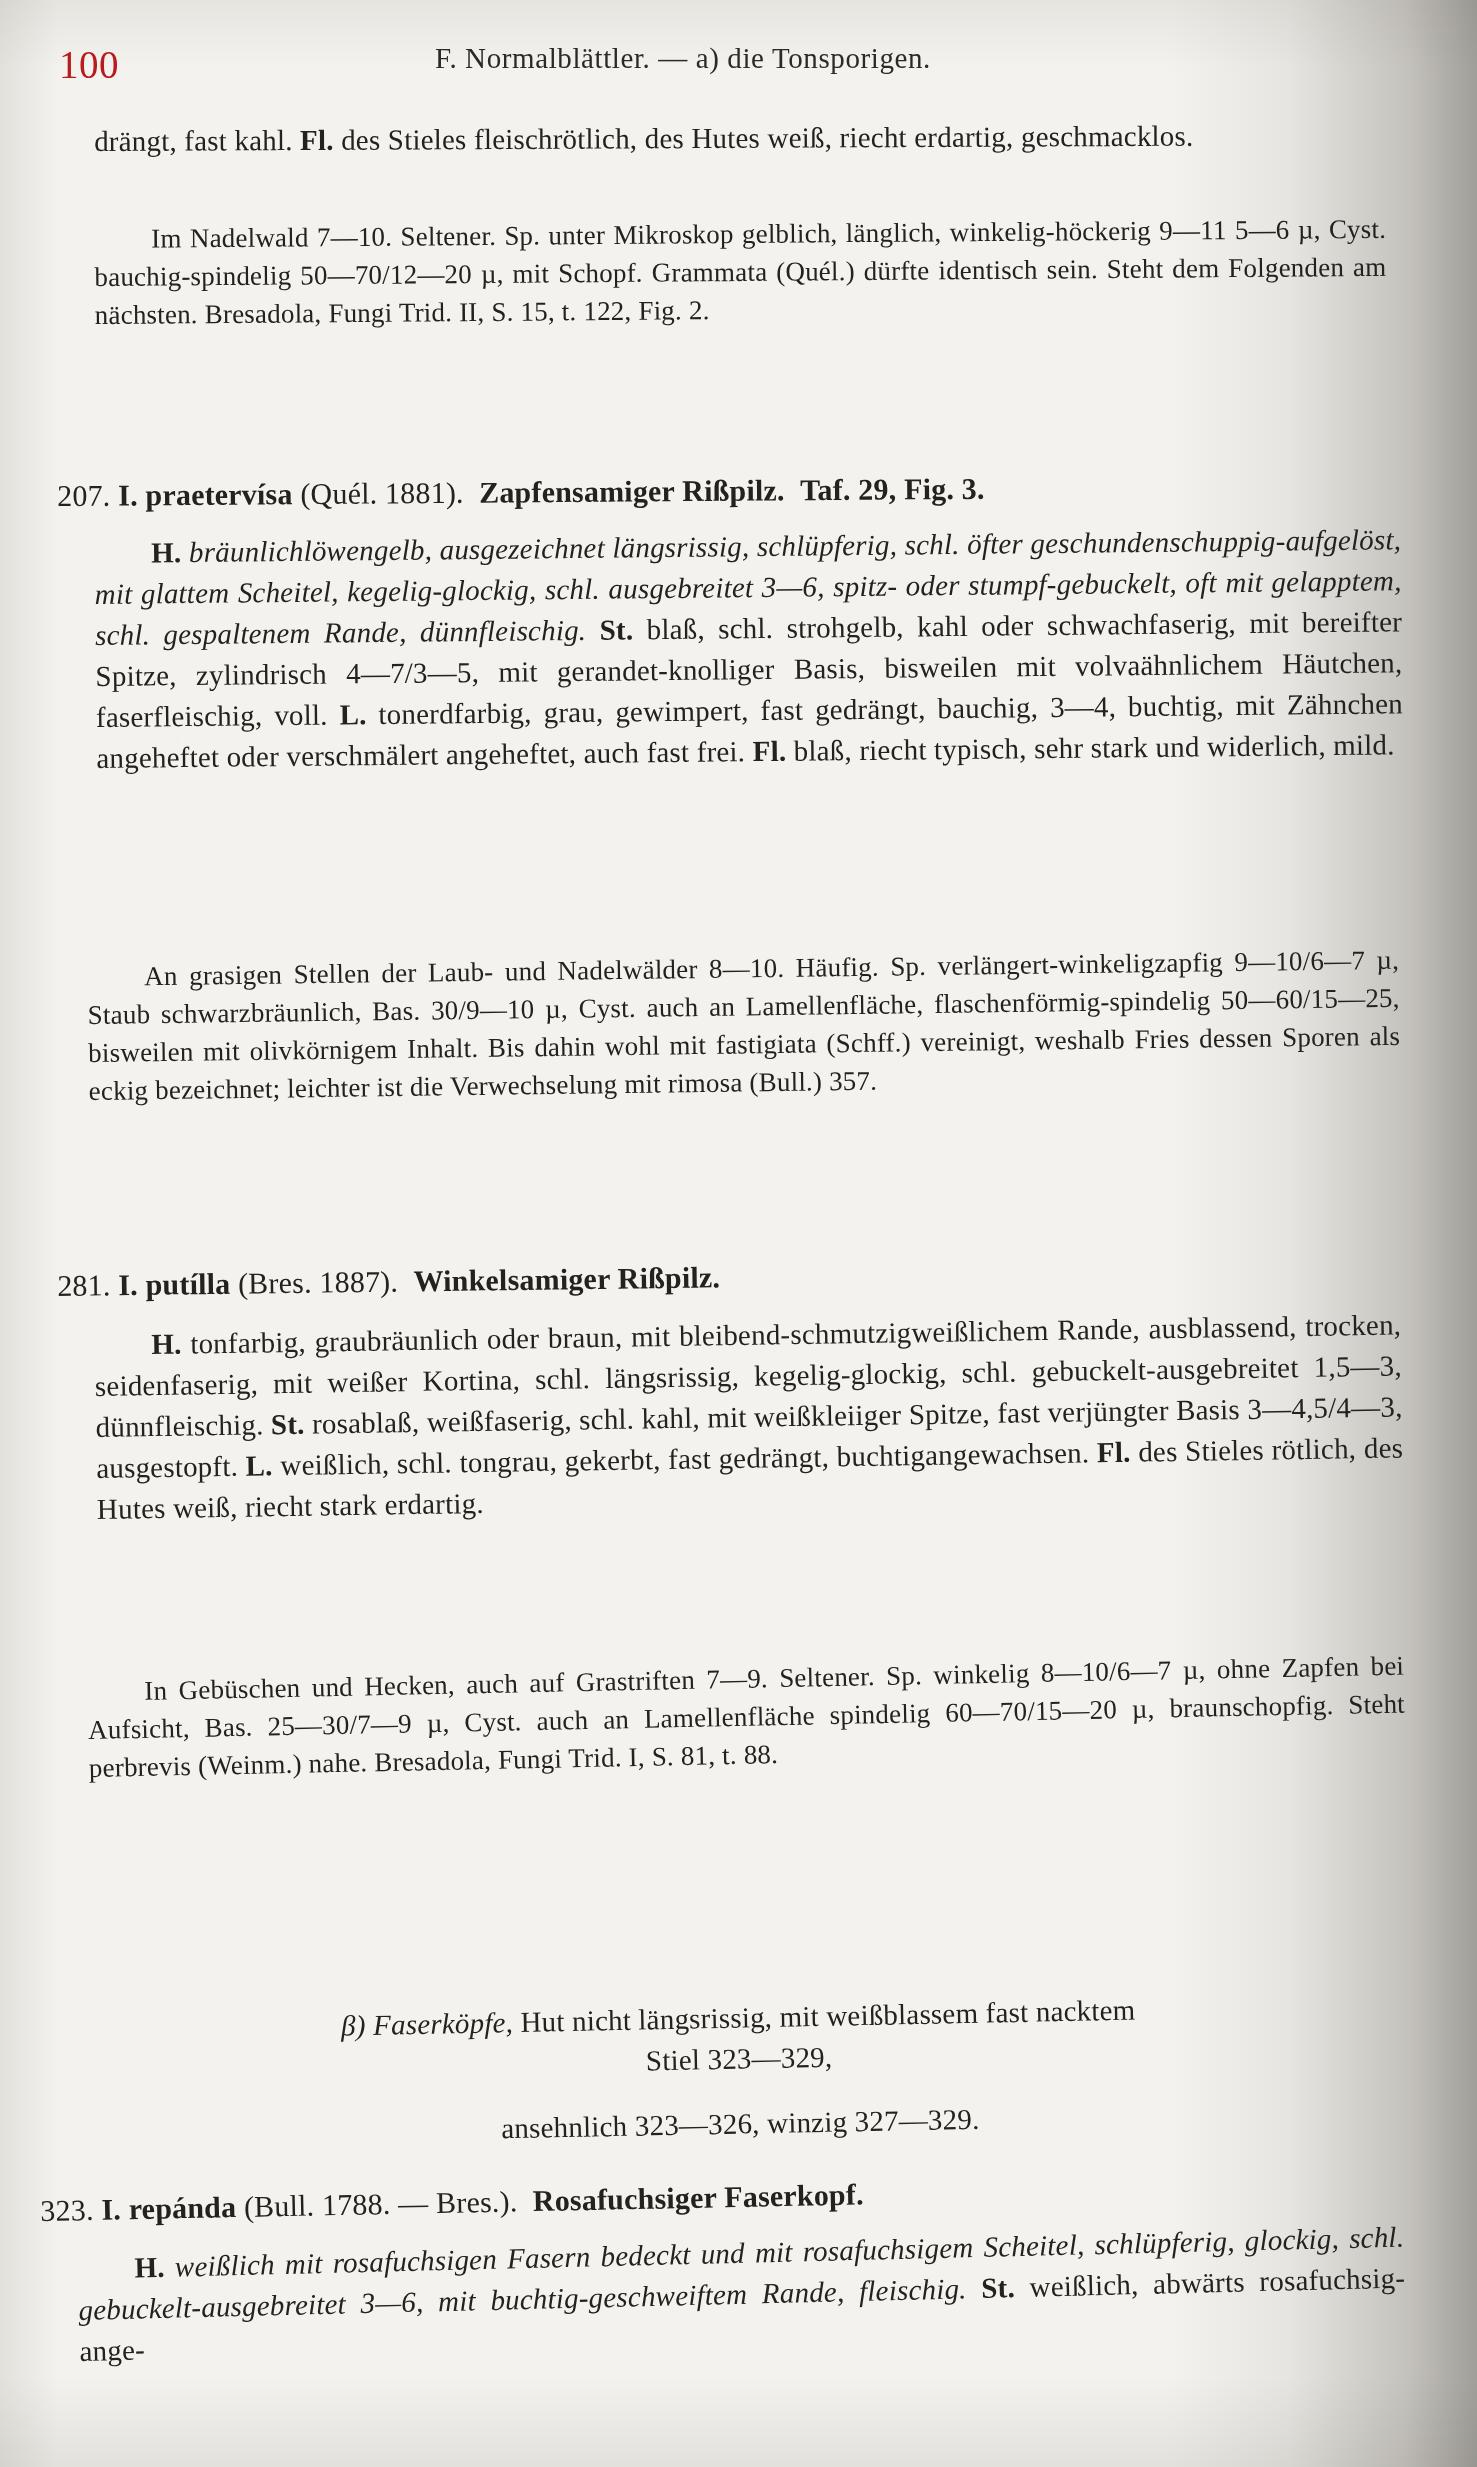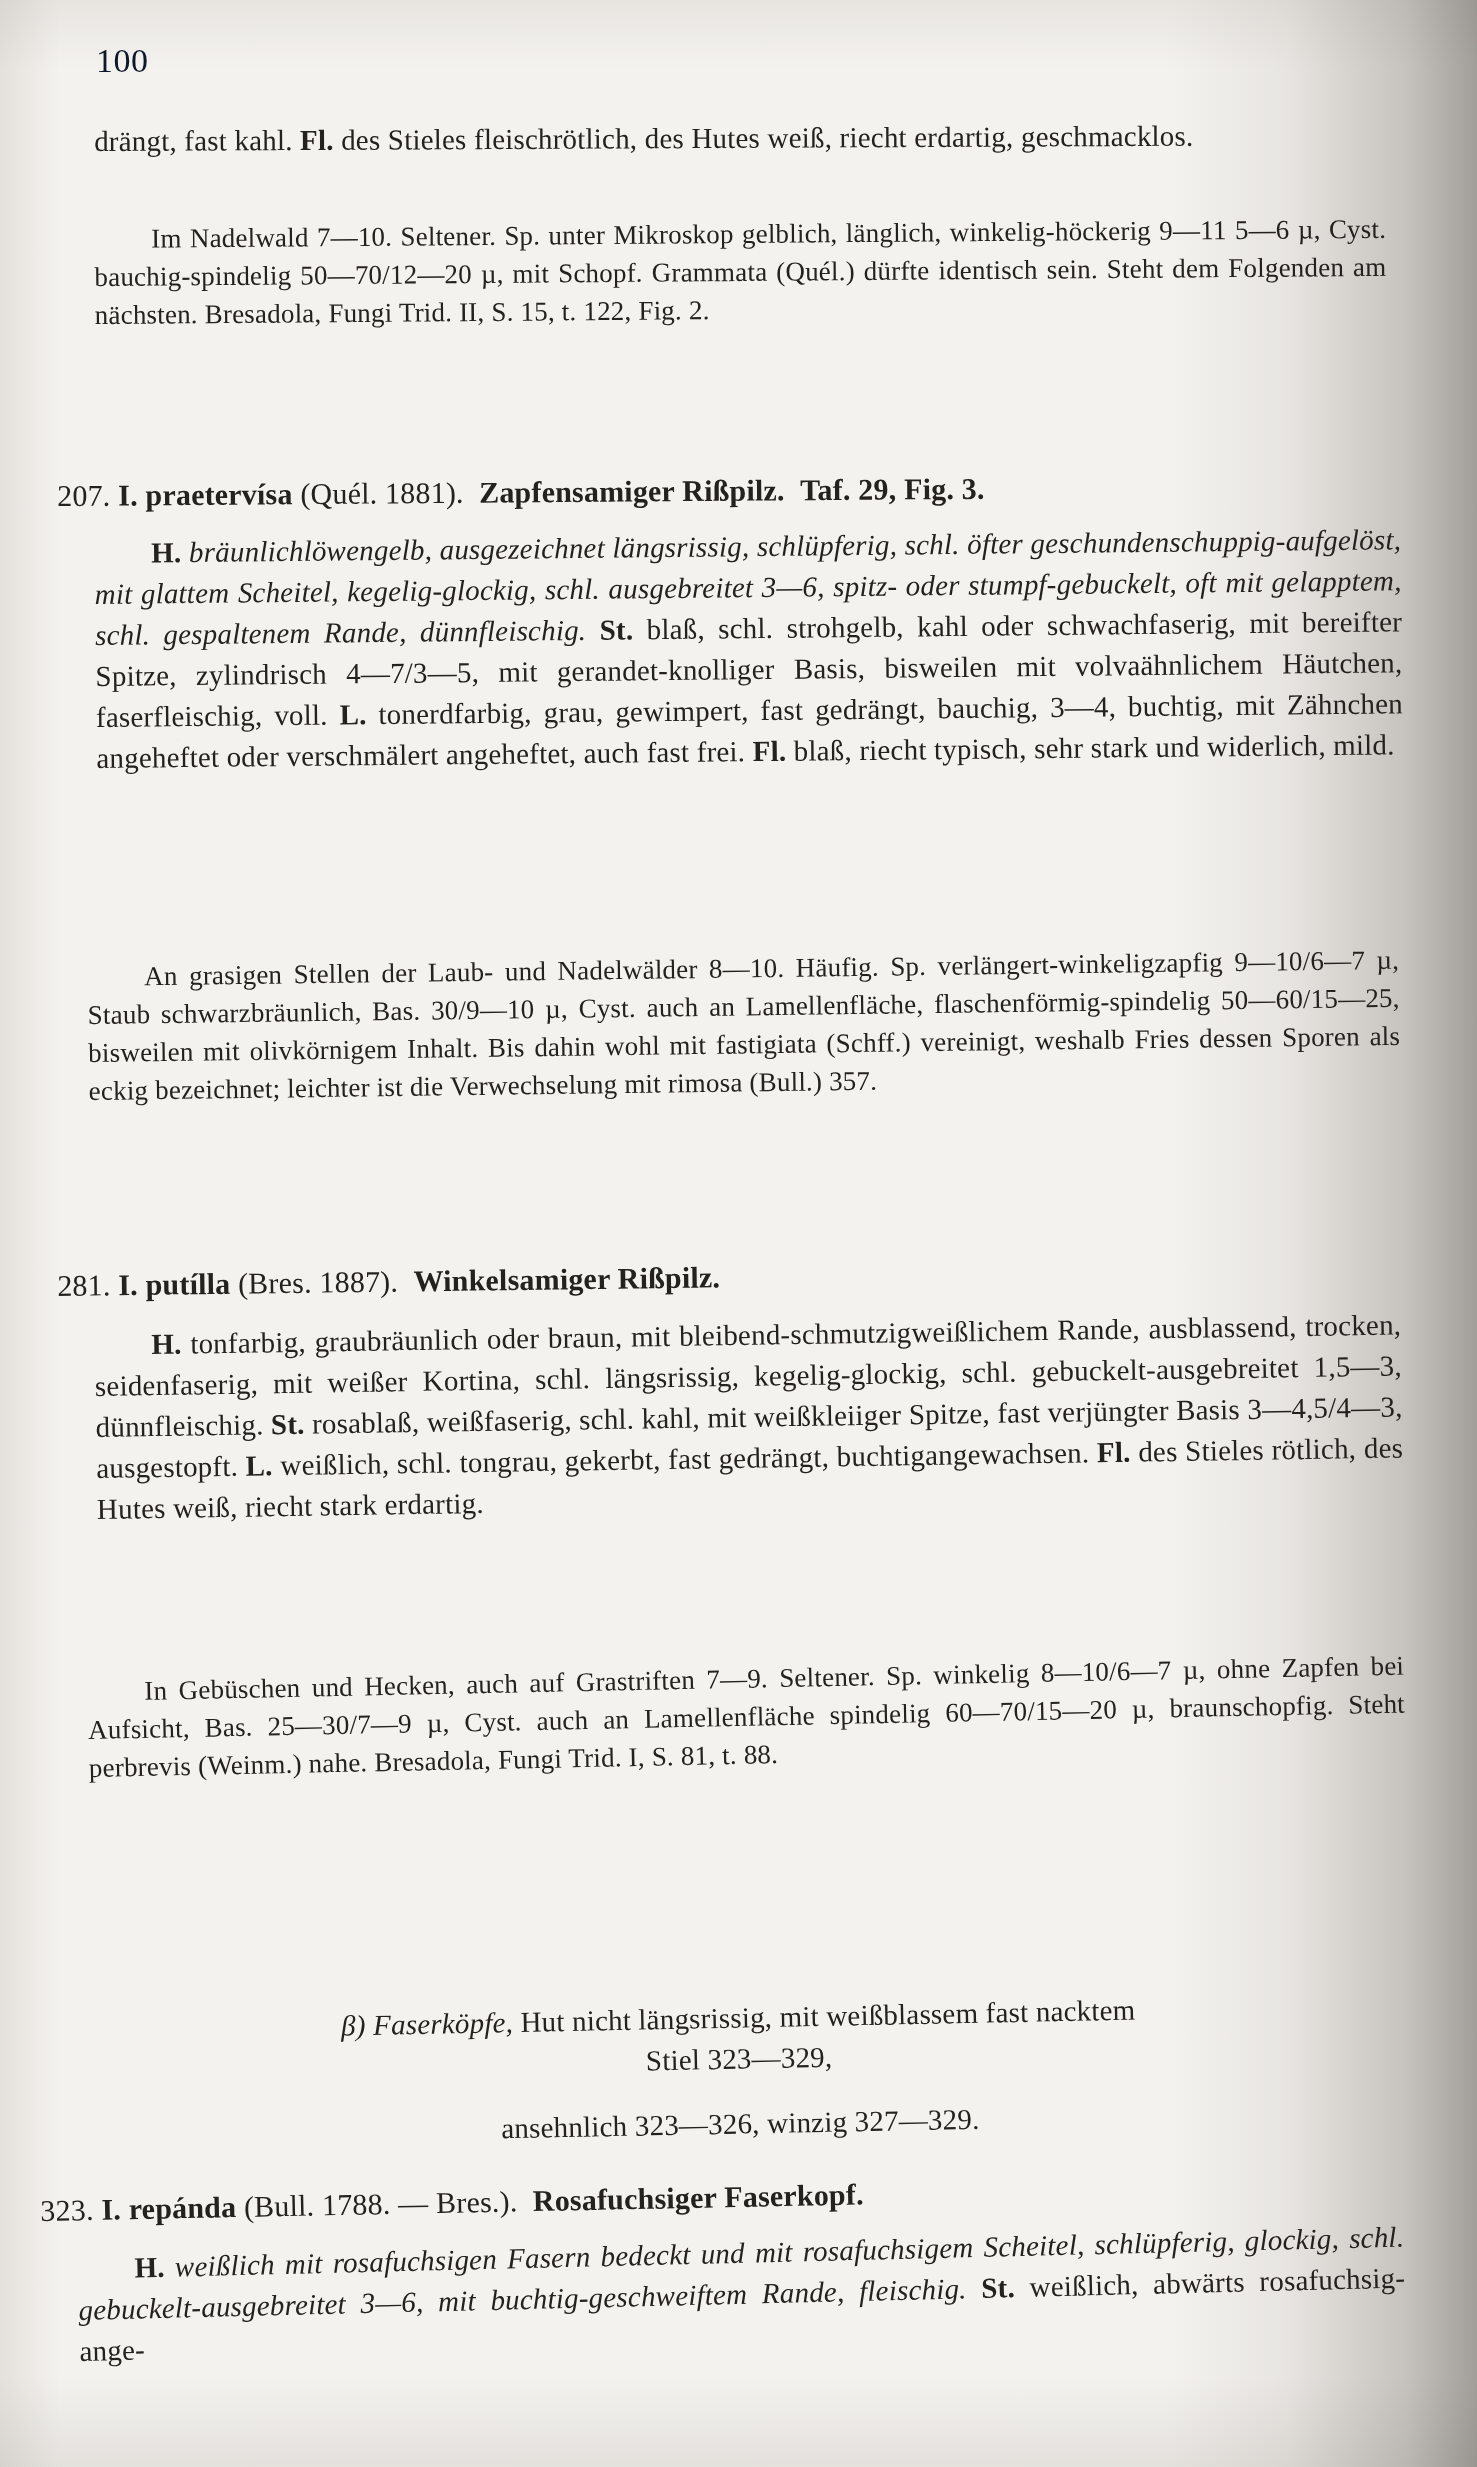--- a/index.html
+++ b/index.html
@@ -57,24 +57,23 @@
     position: absolute;
     top: 42px;
     left: 59px;
     width: 1317px;
     height: 40px;
   }
   .folio {
     position: absolute;
     left: 0;
     top: 0;
-    font-size: 34px;
+    font-size: 39px;
     letter-spacing: 0.5px;
-    color: #0f172a;
-    margin-left: 37px;
+    color: #b91c1c;
   }
   .runhead-title {
     position: absolute;
     left: 376px;
     top: 0;
     font-size: 29px;
     letter-spacing: 0.6px;
     color: #2c2a26;
     white-space: nowrap;
   }
@@ -123,20 +122,21 @@
 </head>
 <body>
 
 <div class="page"></div>
 <div class="grain"></div>
 
 <div class="content">
 
   <div class="runhead">
     <span class="folio">100</span>
+    <span class="runhead-title">F. Normalblättler. — a) die Tonsporigen.</span>
   </div>
 
   <div class="block skew-a" style="top:121px; left:94px; width:1287px;">
     <p><span>drängt, fast kahl. </span><b>Fl.</b><span> des Stieles fleischrötlich, des Hutes weiß, riecht erdartig, geschmacklos.</span></p>
   </div>
 
   <div class="block skew-b" style="top:220px; left:94px; width:1292px;">
     <p class="small indent">Im Nadelwald 7—10. Seltener. Sp. unter Mikroskop gelblich, länglich, winkelig-höckerig 9—11 5—6 µ, Cyst. bauchig-spindelig 50—70/12—20 µ, mit Schopf. Grammata (Quél.) dürfte identisch sein. Steht dem Folgenden am nächsten. Bresadola, Fungi Trid. II, S. 15, t. 122, Fig. 2.</p>
   </div>
 

